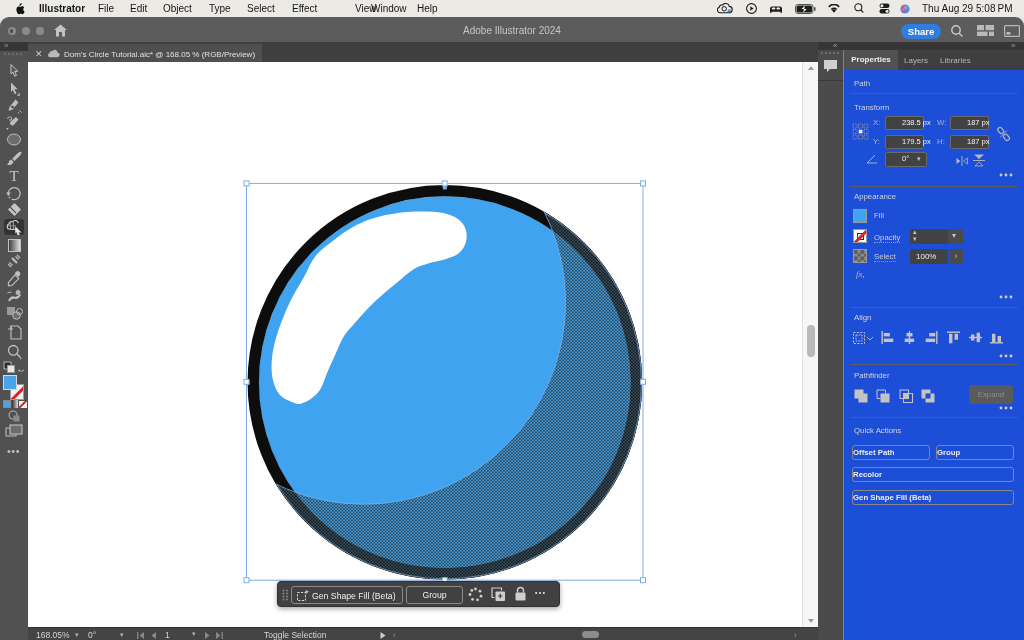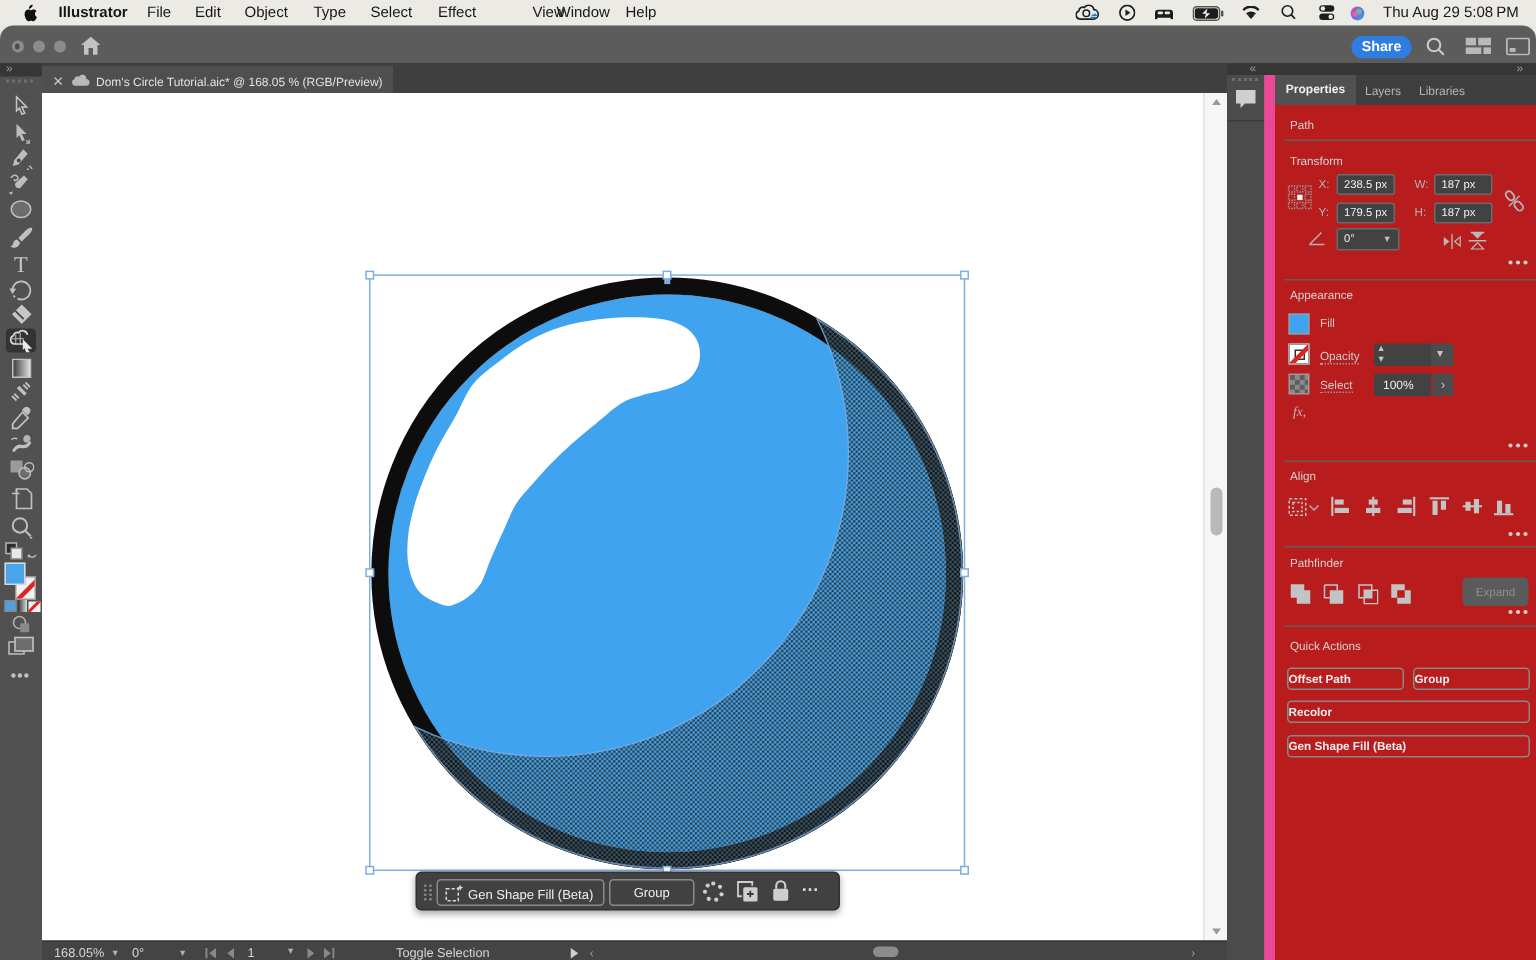--- a/index.html
+++ b/index.html
@@ -19,26 +19,26 @@
   
   #toolbar { left:0; top:42px; width:28px; height:598px; background:#525152; }
   #toolbarhead { left:0; top:42px; width:28px; height:9px; background:#373637; color:#9a9a9a; }
   
   #canvas { left:28px; top:62px; width:774px; height:565px; background:#ffffff; }
   #vscroll { left:802px; top:62px; width:16px; height:565px; background:#f6f6f5; border-left:1px solid #e0e0e0; }
   #vthumb { left:4px; top:263px; width:8px; height:32px; background:#b9b9b9; border-radius:4px; }
   
   #rheader { left:818px; top:42px; width:206px; height:8px; background:#373637; }
   #iconstrip { left:818px; top:50px; width:25px; height:590px; background:#4c4b4b; }
-  #panel { left:843px; top:50px; width:181px; height:590px; background:#b91c1c; border-left:7px solid #ec4899; }
+  #panel { left:843px; top:50px; width:181px; height:590px; background:#1d4ed8; border-left:1px solid #ec4899; }
   #ptabs { left:0; top:0; width:180px; height:20px; background:#403f40; font-size:8px; color:#b5b5b5; }
   #ptab-active { position:absolute; left:0; top:0; width:54px; height:20px; background:#525152; color:#f0f0f0; font-weight:bold; text-align:center; line-height:20px; }
   .sect-label { position:absolute; color:#d3d3d3; font-size:7.8px; }
   .plabel { position:absolute; color:#b3b3b3; font-size:7.8px; }
-  .pfield { position:absolute; background:#434243; border:1px solid #6b6a6a; border-radius:2px; color:#f2f2f2; font-size:7.5px; line-height:12px; padding-left:4px; white-space:nowrap; }
+  .pfield { position:absolute; background:#434243; border:1px solid #6b6a6a; border-radius:2px; color:#f2f2f2; font-size:7.5px; line-height:12px; padding-left:16px; white-space:nowrap; }
   .pdivider { position:absolute; left:6px; width:168px; height:1px; background:#5e5d5e; }
   .dots3 { position:absolute; }
   .qbtn { position:absolute; border:1px solid #888786; border-radius:3px; color:#ececec; font-size:7.8px; font-weight:bold; text-align:left; }
   
   #statusbar { left:28px; top:627px; width:790px; height:13px; background:#454445; border-top:1px solid #353435; color:#d5d5d5; font-size:8.5px; }
   
   #floatbar { left:277px; top:581px; width:283px; height:26px; background:#424142; border:1px solid #323132; border-radius:4px; box-shadow:0 2px 5px rgba(0,0,0,0.35); }
   .fbtn { position:absolute; top:3.5px; height:18px; border:1px solid #8b8a8a; border-radius:3px; color:#efefef; font-size:8.7px; white-space:nowrap; }
 </style></head>
 <body>
@@ -109,20 +109,21 @@
 
   <div class="abs" id="titlebar"></div>
   <div class="tl" style="left:7.5px;">
       <div style="position:absolute;left:2.25px;top:2.25px;width:3.5px;height:3.5px;border-radius:50%;background:#4c4b4a;"></div>
     </div>
   <div class="tl" style="left:21.5px;"></div>
   <div class="tl" style="left:35.5px;"></div>
   <svg class="abs" style="left:54px;top:24px" width="13" height="13" viewBox="0 0 13 13">
       <path fill="#c2c2c2" d="M6.5 0.5 L13 6 L11 6 L11 12.5 L8 12.5 L8 8 L5 8 L5 12.5 L2 12.5 L2 6 L0 6 Z"></path>
     </svg>
+  <div class="abs" id="apptitle">Adobe Illustrator 2024</div>
   <div class="abs" id="sharebtn">Share</div>
   <svg class="abs" style="left:950px;top:24px" width="14" height="14" viewBox="0 0 14 14">
       <circle cx="6" cy="6" r="4.2" fill="none" stroke="#c9c9c9" stroke-width="1.4"></circle>
       <line x1="9.2" y1="9.2" x2="12.5" y2="12.5" stroke="#c9c9c9" stroke-width="1.4"></line>
     </svg>
   <svg class="abs" style="left:977px;top:25px" width="17" height="12" viewBox="0 0 17 12">
       <g fill="#b9b9b9">
         <rect x="0" y="0" width="7" height="5.2"></rect>
         <rect x="8.5" y="0" width="8.5" height="5.2"></rect>
         <rect x="0" y="6.6" width="10.5" height="4.4"></rect>

